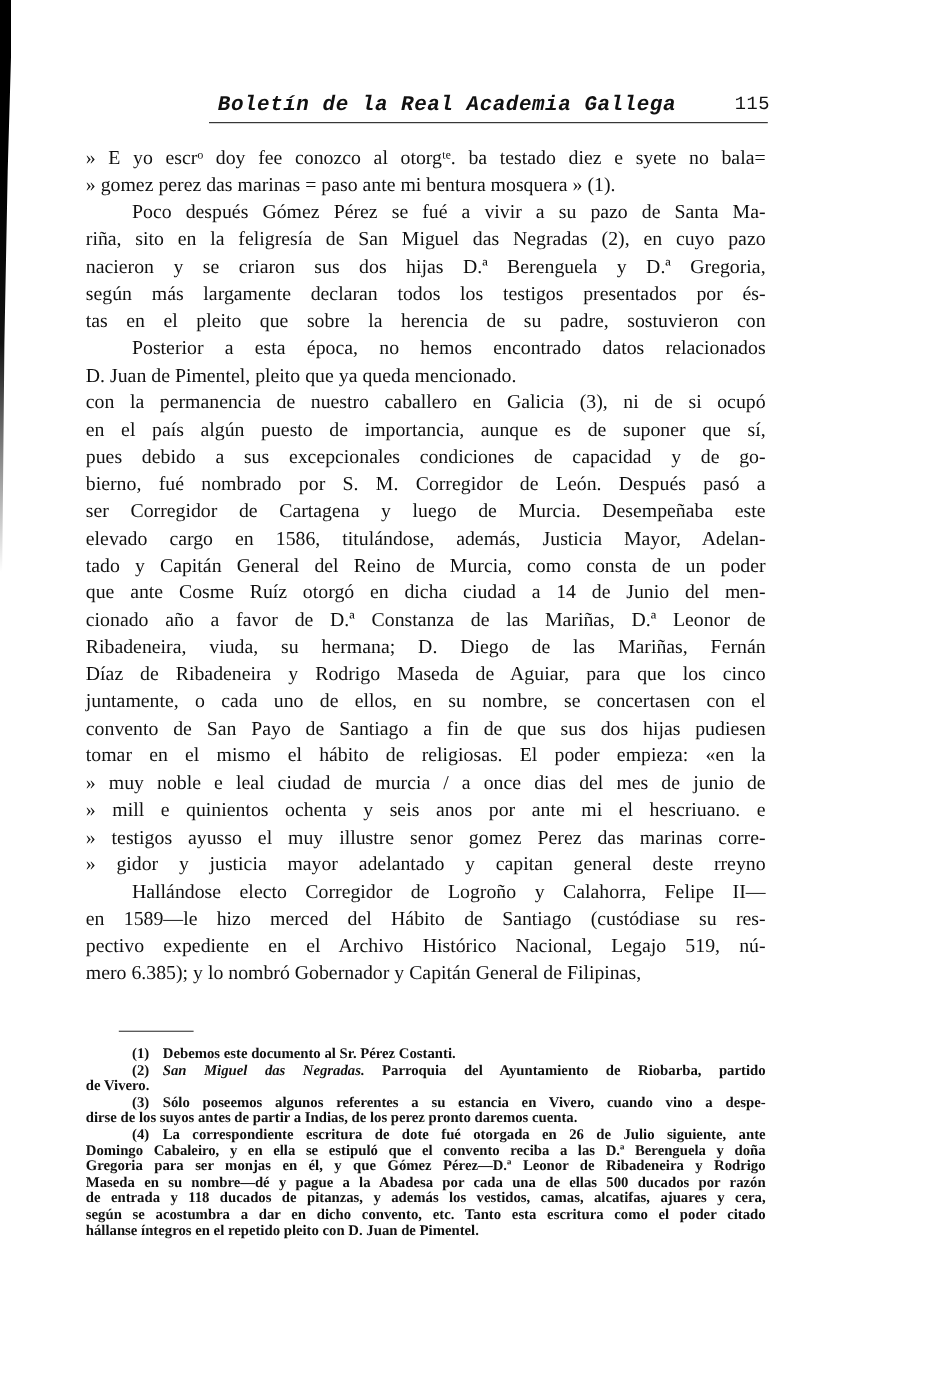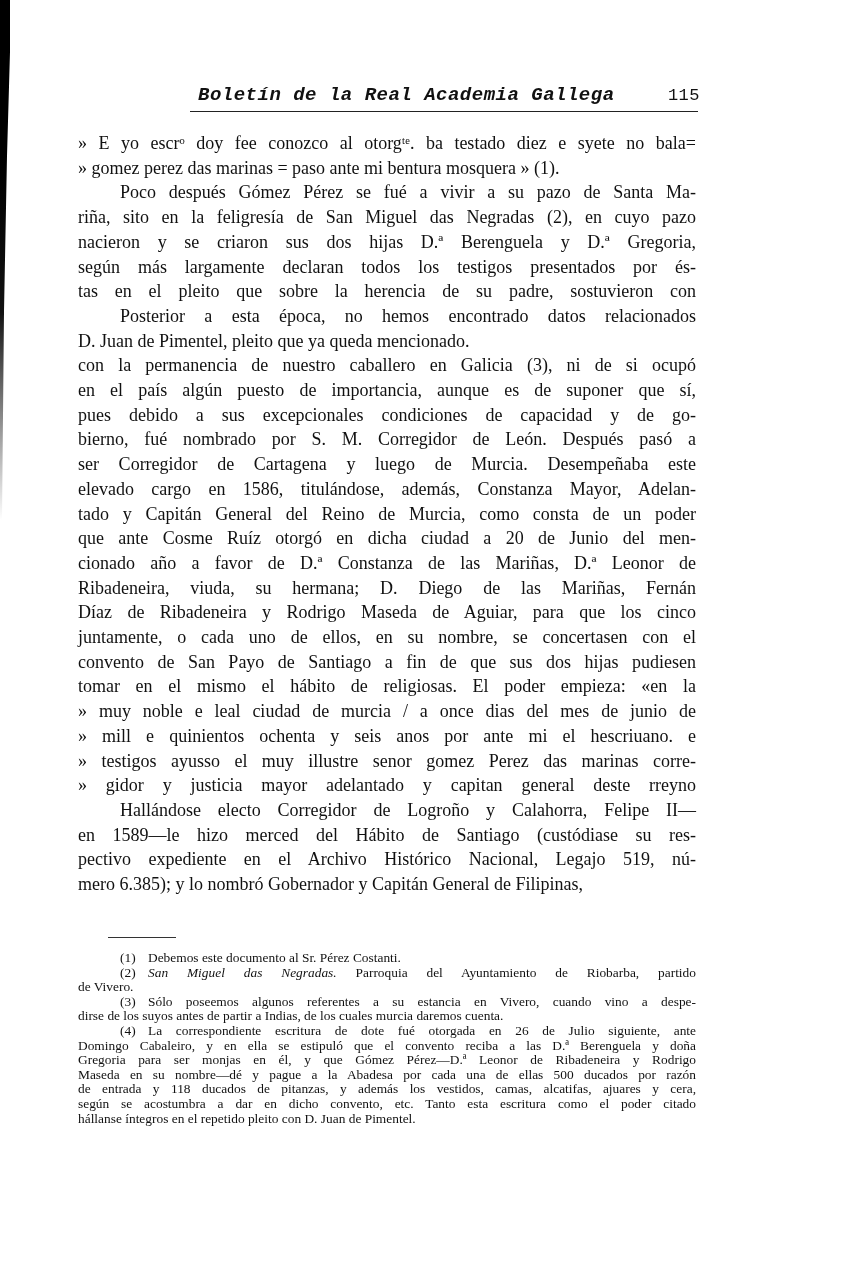--- a/index.html
+++ b/index.html
@@ -23,21 +23,21 @@
     text-align: justify;
   }
   .body-text .line { display: block; white-space: nowrap; text-align-last: justify; }
   .body-text .line.last { text-align-last: left; }
   .body-text .indent { padding-left: 42px; }
   .footnote-rule { position: absolute; top: 937px; left: 30px; width: 68px; height: 1px; background: #333; }
   .footnotes {
     position: absolute; top: 951px; left: 0; width: 618px;
     font-family: "Liberation Serif", serif; font-size: 13.4px; line-height: 14.6px;
   }
-  .footnotes .line { display: block; white-space: nowrap; text-align-last: justify; }
+  .footnotes .line { display: block; white-space: nowrap; text-align-last: justify; font-weight: bold; }
   .footnotes .line.last { text-align-last: left; }
   .footnotes .indent { padding-left: 42px; }
   .fn-num { display: inline-block; width: 28px; }
   em { font-style: italic; }
 </style>
 </head>
 <body>
 
 <div class="scan-edge"></div>
 
@@ -56,23 +56,23 @@
       <span class="line">nacieron y se criaron sus dos hijas D.ª Berenguela y D.ª Gregoria,</span>
       <span class="line">según más largamente declaran todos los testigos presentados por és-</span>
       <span class="line">tas en el pleito que sobre la herencia de su padre, sostuvieron con</span>
       <span class="line indent">Posterior a esta época, no hemos encontrado datos relacionados</span>
       <span class="line last">D. Juan de Pimentel, pleito que ya queda mencionado.</span>
       <span class="line">con la permanencia de nuestro caballero en Galicia (3), ni de si ocupó</span>
       <span class="line">en el país algún puesto de importancia, aunque es de suponer que sí,</span>
       <span class="line">pues debido a sus excepcionales condiciones de capacidad y de go-</span>
       <span class="line">bierno, fué nombrado por S. M. Corregidor de León. Después pasó a</span>
       <span class="line">ser Corregidor de Cartagena y luego de Murcia. Desempeñaba este</span>
-      <span class="line">elevado cargo en 1586, titulándose, además, Constanza Mayor, Adelan-</span>
+      <span class="line">elevado cargo en 1586, titulándose, además, Justicia Mayor, Adelan-</span>
       <span class="line">tado y Capitán General del Reino de Murcia, como consta de un poder</span>
-      <span class="line">que ante Cosme Ruíz otorgó en dicha ciudad a 20 de Junio del men-</span>
+      <span class="line">que ante Cosme Ruíz otorgó en dicha ciudad a 14 de Junio del men-</span>
       <span class="line">cionado año a favor de D.ª Constanza de las Mariñas, D.ª Leonor de</span>
       <span class="line">Ribadeneira, viuda, su hermana; D. Diego de las Mariñas, Fernán</span>
       <span class="line">Díaz de Ribadeneira y Rodrigo Maseda de Aguiar, para que los cinco</span>
       <span class="line">juntamente, o cada uno de ellos, en su nombre, se concertasen con el</span>
       <span class="line">convento de San Payo de Santiago a fin de que sus dos hijas pudiesen</span>
       <span class="line">tomar en el mismo el hábito de religiosas. El poder empieza: «en la</span>
       <span class="line">» muy noble e leal ciudad de murcia / a once dias del mes de junio de</span>
       <span class="line">» mill e quinientos ochenta y seis anos por ante mi el hescriuano. e</span>
       <span class="line">» testigos ayusso el muy illustre senor gomez Perez das marinas corre-</span>
       <span class="line">» gidor y justicia mayor adelantado y capitan general deste rreyno</span>
@@ -81,21 +81,21 @@
       <span class="line">pectivo expediente en el Archivo Histórico Nacional, Legajo 519, nú-</span>
       <span class="line last">mero 6.385); y lo nombró Gobernador y Capitán General de Filipinas,</span>
     </div>
 
   <div class="footnote-rule"></div>
   <div class="footnotes" id="footnotes">
       <span class="line indent last"><span class="fn-num">(1)</span><span>Debemos este documento al Sr. Pérez Costanti.</span></span>
       <span class="line indent"><span class="fn-num">(2)</span><em>San Miguel das Negradas.</em><span> Parroquia del Ayuntamiento de Riobarba, partido</span></span>
       <span class="line last"><span>de Vivero.</span></span>
       <span class="line indent"><span class="fn-num">(3)</span><span>Sólo poseemos algunos referentes a su estancia en Vivero, cuando vino a despe-</span></span>
-      <span class="line last"><span>dirse de los suyos antes de partir a Indias, de los cuales murcia daremos cuenta.</span></span>
+      <span class="line last"><span>dirse de los suyos antes de partir a Indias, de los perez pronto daremos cuenta.</span></span>
       <span class="line indent"><span class="fn-num">(4)</span><span>La correspondiente escritura de dote fué otorgada en 26 de Julio siguiente, ante</span></span>
       <span class="line"><span>Domingo Cabaleiro, y en ella se estipuló que el convento reciba a las D.ª Berenguela y doña</span></span>
       <span class="line"><span>Gregoria para ser monjas en él, y que Gómez Pérez—D.ª Leonor de Ribadeneira y Rodrigo</span></span>
       <span class="line"><span>Maseda en su nombre—dé y pague a la Abadesa por cada una de ellas 500 ducados por razón</span></span>
       <span class="line"><span>de entrada y 118 ducados de pitanzas, y además los vestidos, camas, alcatifas, ajuares y cera,</span></span>
       <span class="line"><span>según se acostumbra a dar en dicho convento, etc. Tanto esta escritura como el poder citado</span></span>
       <span class="line last"><span>hállanse íntegros en el repetido pleito con D. Juan de Pimentel.</span></span>
     </div>
 </div>
 

